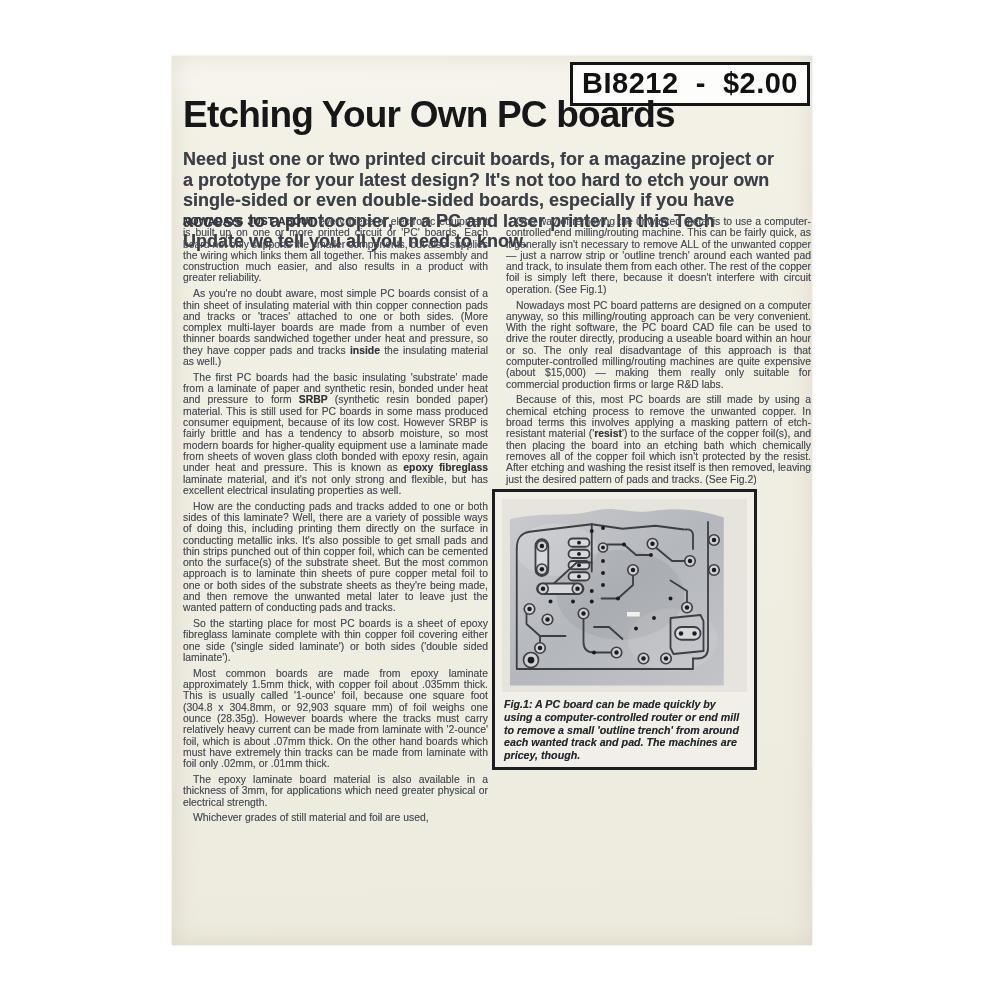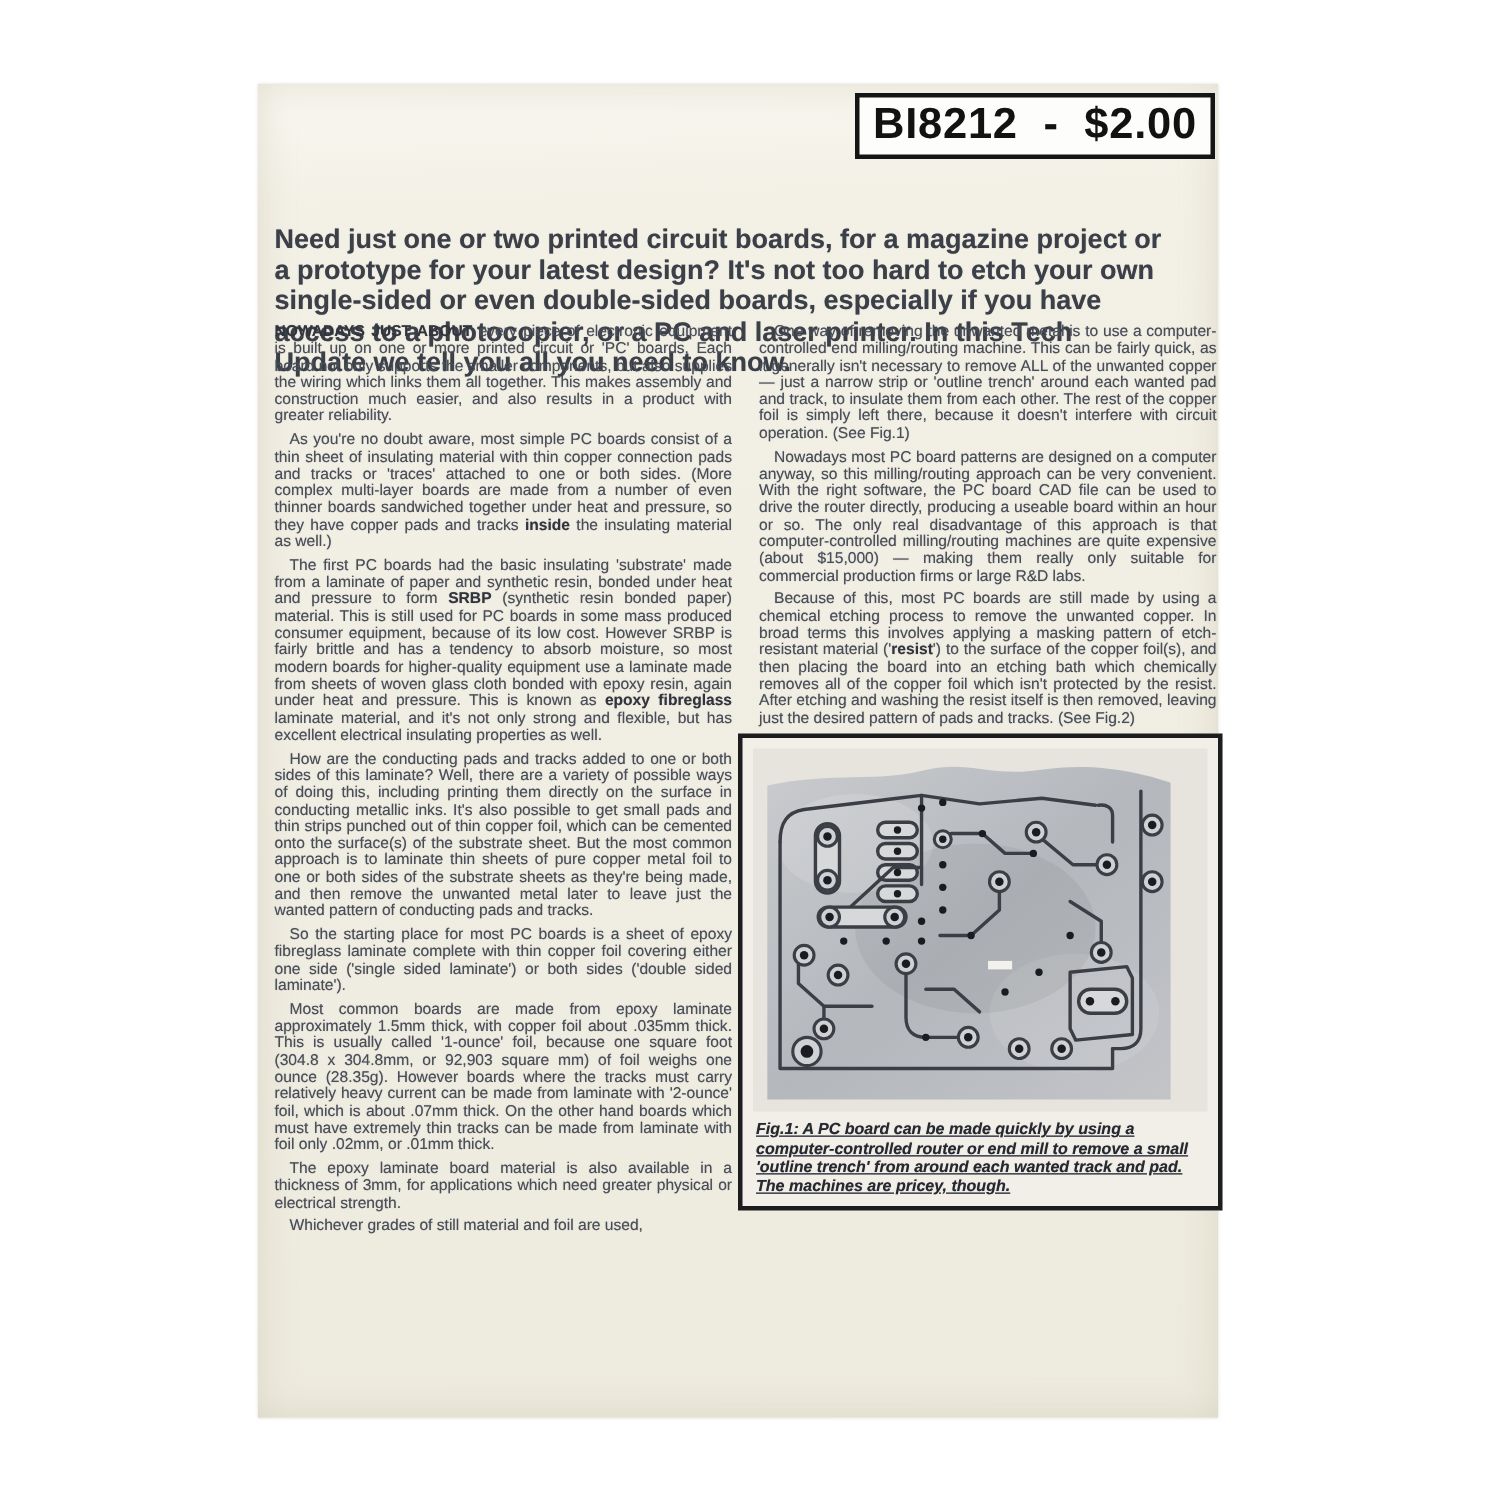--- a/index.html
+++ b/index.html
@@ -34,40 +34,41 @@
   }
   .col{
     width:305px;flex:0 0 305px;
     font-size:10.4px;line-height:11.3px;color:#484d57;
     text-align:justify;text-shadow:0 0 .6px rgba(72,77,87,.5);
   }
   .col p{margin:0 0 4.5px;text-indent:10px;}
   .col p.lead{text-indent:0;}
   .col b{color:#31343c;}
   figure{
-    margin:4px 0 0 -14px;width:323px;box-sizing:border-box;
-    border:3px solid #1d1d20;background:#f1efe8;padding:7px 7px 4px;text-decoration:underline;
+    margin:4px 0 0 -14px;width:265px;box-sizing:border-box;
+    border:3px solid #1d1d20;background:#f1efe8;padding:7px 7px 4px;
   }
   .photo{
     background:#e6e4dd;padding:2px 18px 2px 2px;
   }
   .photo svg{display:block;width:100%;height:auto;}
   figcaption{
     font-size:10.7px;font-weight:bold;font-style:italic;line-height:1.18;
     color:#26282f;padding:6px 2px 2px;text-align:left;text-indent:0;
     text-shadow:0 0 .5px rgba(38,40,47,.5);
   }
 </style>
 </head>
 <body>
 
 <div class="page">
 
   <div class="price-tag">BI8212  -  $2.00</div>
 
+  <h1 class="title">Etching Your Own PC boards</h1>
 
   <p class="intro">Need just one or two printed circuit boards, for a magazine project or a prototype for your latest design? It's not too hard to etch your own single-sided or even double-sided boards, especially if you have access to a photocopier, or a PC and laser printer. In this Tech Update we tell you all you need to know.</p>
 
   <div class="columns">
 
     <div class="col">
       <p class="para lead"><b>NOWADAYS JUST ABOUT</b> every piece of electronic equipment is built up on one or more printed circuit or 'PC' boards. Each board not only supports the smaller components, but also supplies the wiring which links them all together. This makes assembly and construction much easier, and also results in a product with greater reliability.</p>
       <p class="para">As you're no doubt aware, most simple PC boards consist of a thin sheet of insulating material with thin copper connection pads and tracks or 'traces' attached to one or both sides. (More complex multi-layer boards are made from a number of even thinner boards sandwiched together under heat and pressure, so they have copper pads and tracks <b>inside</b> the insulating material as well.)</p>
       <p class="para">The first PC boards had the basic insulating 'substrate' made from a laminate of paper and synthetic resin, bonded under heat and pressure to form <b>SRBP</b> (synthetic resin bonded paper) material. This is still used for PC boards in some mass produced consumer equipment, because of its low cost. However SRBP is fairly brittle and has a tendency to absorb moisture, so most modern boards for higher-quality equipment use a laminate made from sheets of woven glass cloth bonded with epoxy resin, again under heat and pressure. This is known as <b>epoxy fibreglass</b> laminate material, and it's not only strong and flexible, but has excellent electrical insulating properties as well.</p>
       <p class="para">How are the conducting pads and tracks added to one or both sides of this laminate? Well, there are a variety of possible ways of doing this, including printing them directly on the surface in conducting metallic inks. It's also possible to get small pads and thin strips punched out of thin copper foil, which can be cemented onto the surface(s) of the substrate sheet. But the most common approach is to laminate thin sheets of pure copper metal foil to one or both sides of the substrate sheets as they're being made, and then remove the unwanted metal later to leave just the wanted pattern of conducting pads and tracks.</p>

